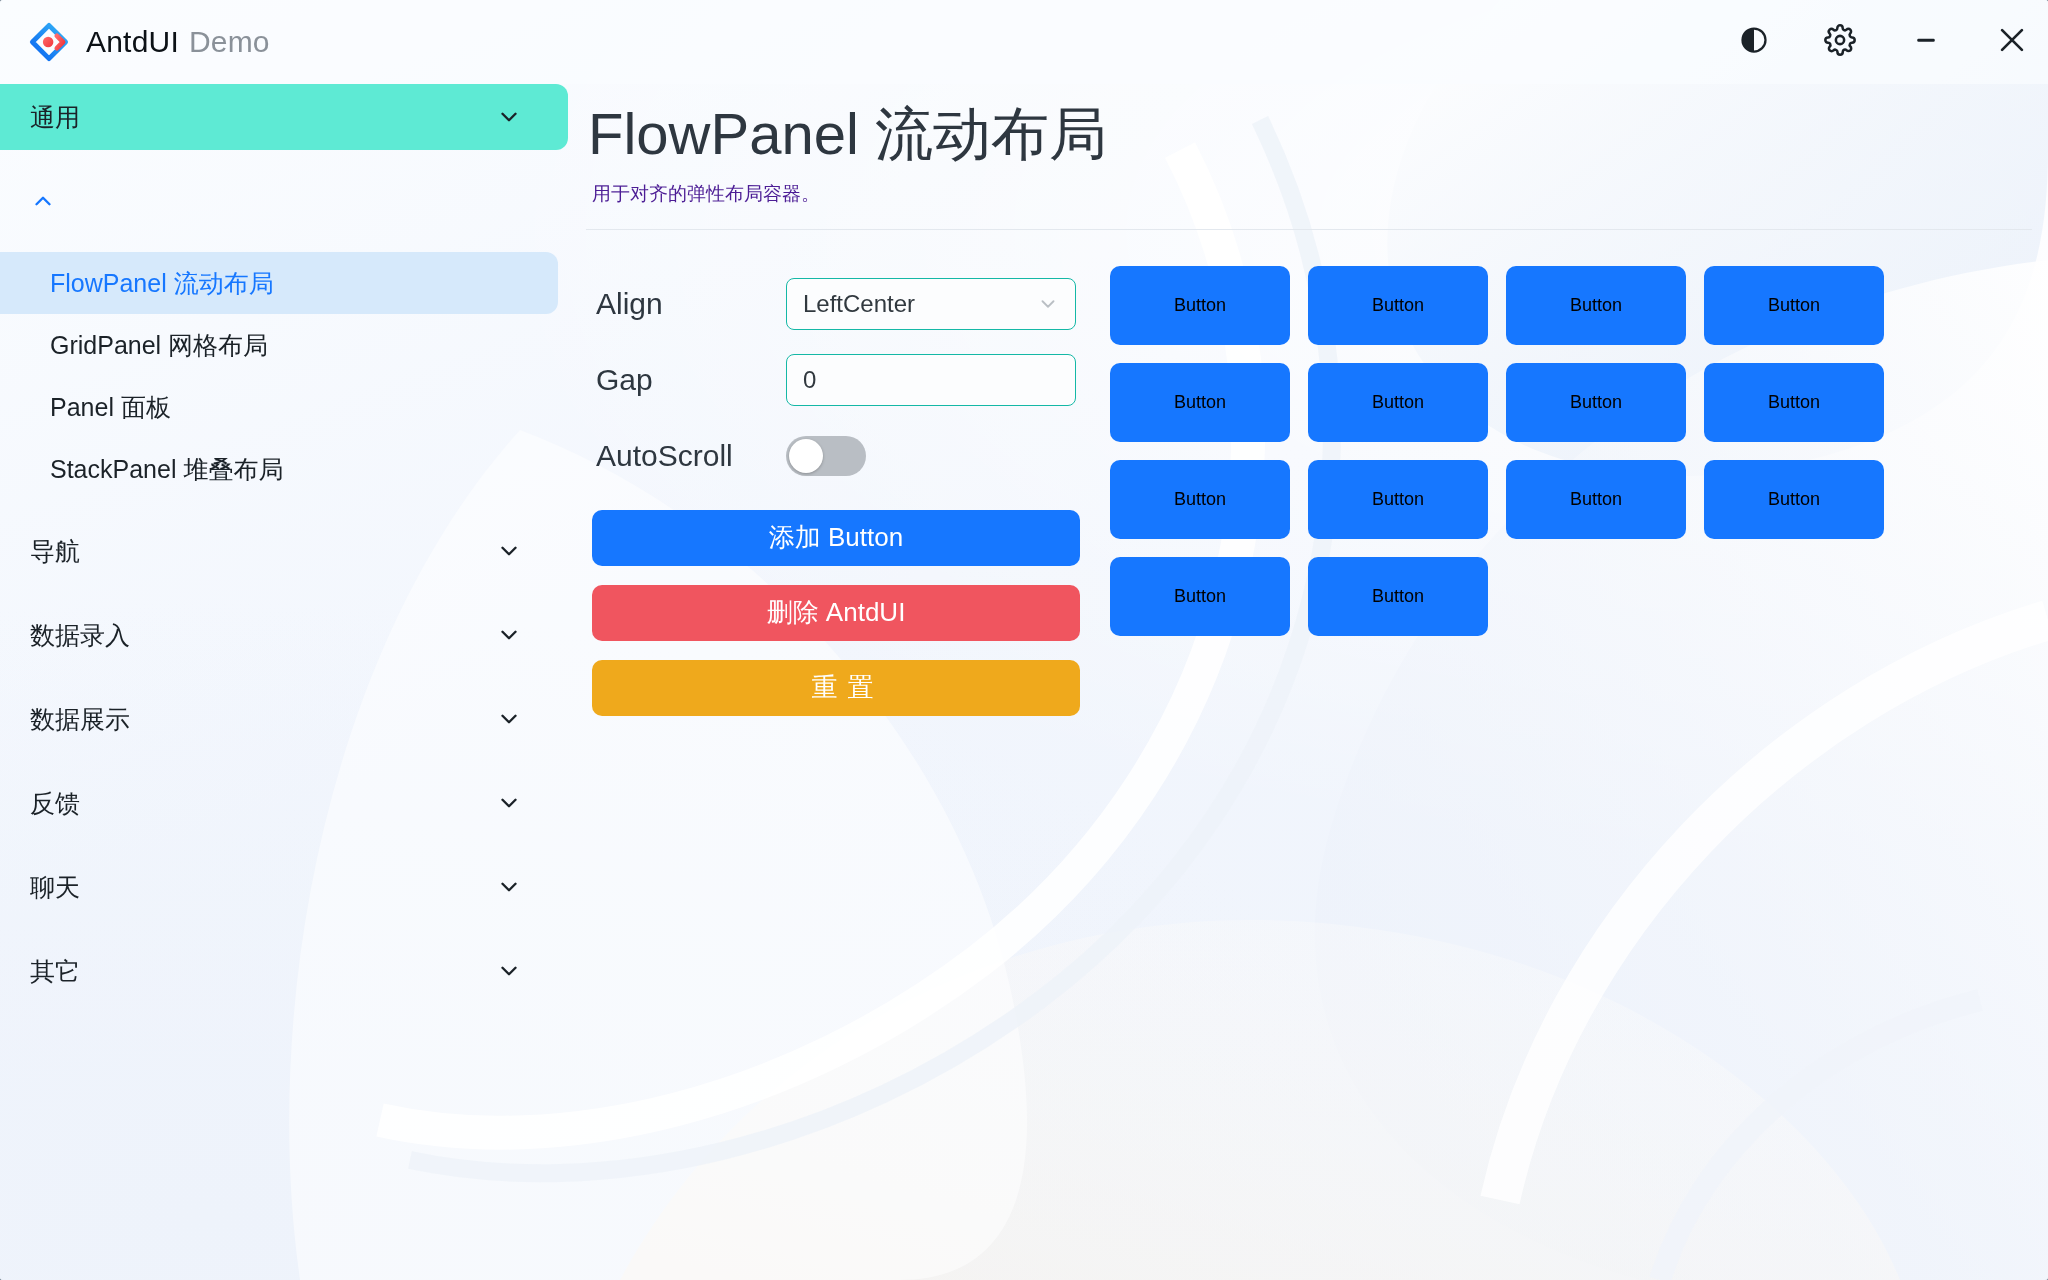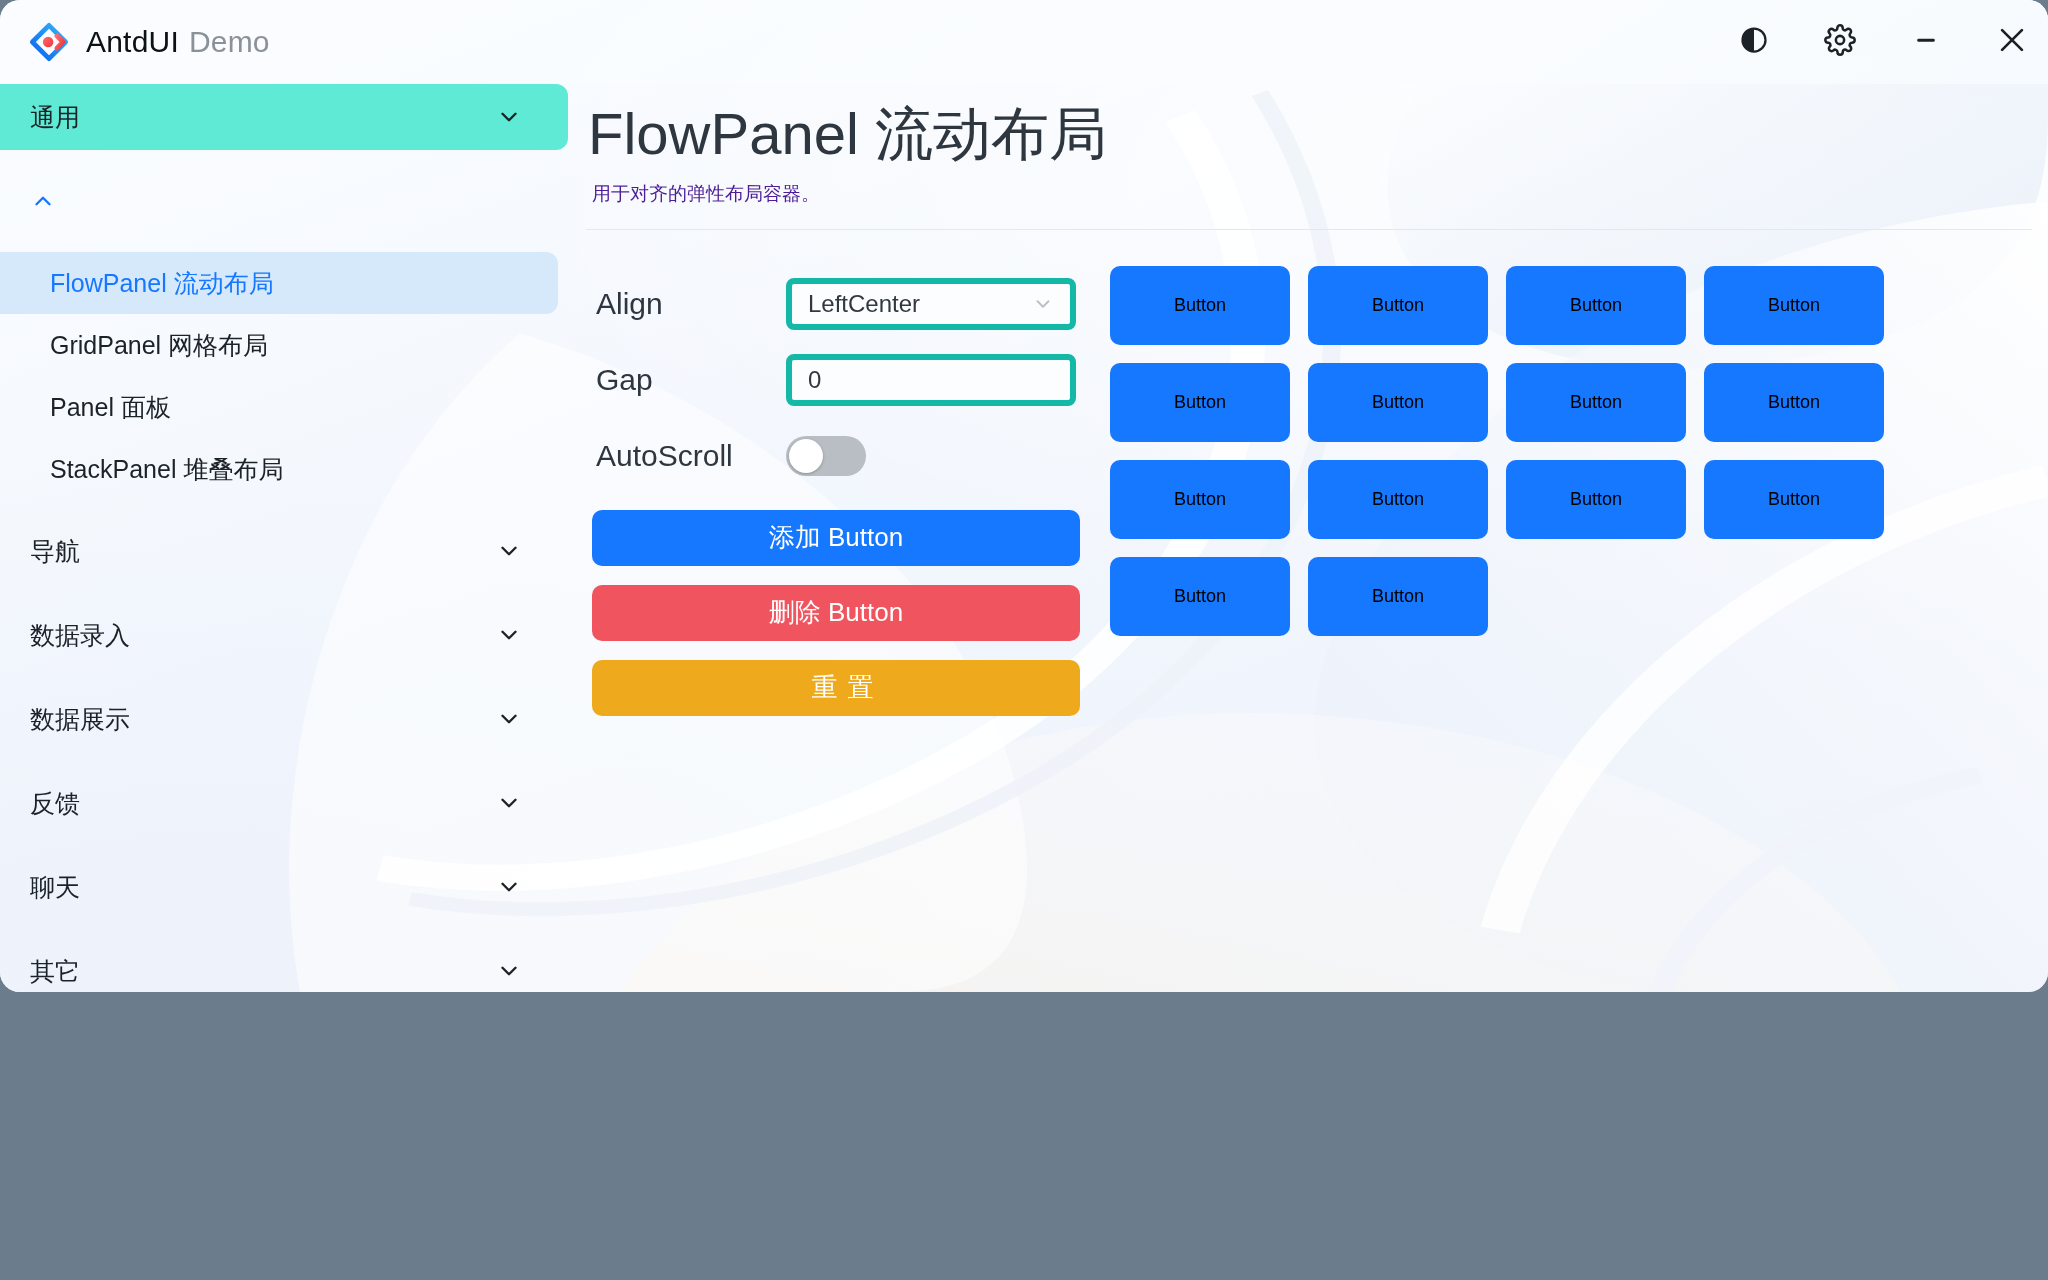--- a/index.html
+++ b/index.html
@@ -9,22 +9,22 @@
     width: 2048px;
     height: 1280px;
     overflow: hidden;
     font-family: "Liberation Sans", "DejaVu Sans", sans-serif;
   }
 
   #app-window {
     position: absolute;
     left: 0; top: 0;
     width: 2048px;
-    height: 992px;
-    border-radius: 20px;
+    height: 1280px;
+    border-radius: 3px;
     overflow: hidden;
     background: #f7fafd;
     box-shadow: inset 0 0 0 2px #7b8b99;
     display: flex;
     flex-direction: column;
   }
 
   
   #bg-art {
     position: absolute;
@@ -143,21 +143,21 @@
   .form-row { display: flex; align-items: center; height: 76px; }
   .form-label {
     flex: 0 0 190px;
     font-size: 30px;
     color: #2e3740;
     padding-left: 10px;
   }
   .ctl { flex: 1 1 auto; }
   .select-box, .input-box {
     height: 52px;
-    border: 6px solid #14b8a6;
+    border: 1px solid #14b8a6;
     border-radius: 8px;
     background: #fcfdfe;
     display: flex;
     align-items: center;
     padding: 0 16px;
     font-size: 24px;
     color: #31393f;
     cursor: pointer;
     box-sizing: border-box;
     width: 290px;
@@ -452,21 +452,21 @@
           <div class="form-row">
             <div class="form-label">AutoScroll</div>
             <div class="ctl">
               <div class="switch">
                 <span class="knob"></span>
               </div>
             </div>
           </div>
 
           <button class="act-btn" id="btn-add">添加 Button</button>
-          <button class="act-btn" id="btn-del">删除 Button</button>
+          <button class="act-btn" id="btn-del">删除 AntdUI</button>
           <button class="act-btn" id="btn-reset">重置</button>
         </div>
 
         <div id="flow-col">
           <div id="flow-panel">
               <button class="flow-btn">Button</button>
               <button class="flow-btn">Button</button>
               <button class="flow-btn">Button</button>
               <button class="flow-btn">Button</button>
               <button class="flow-btn">Button</button>

